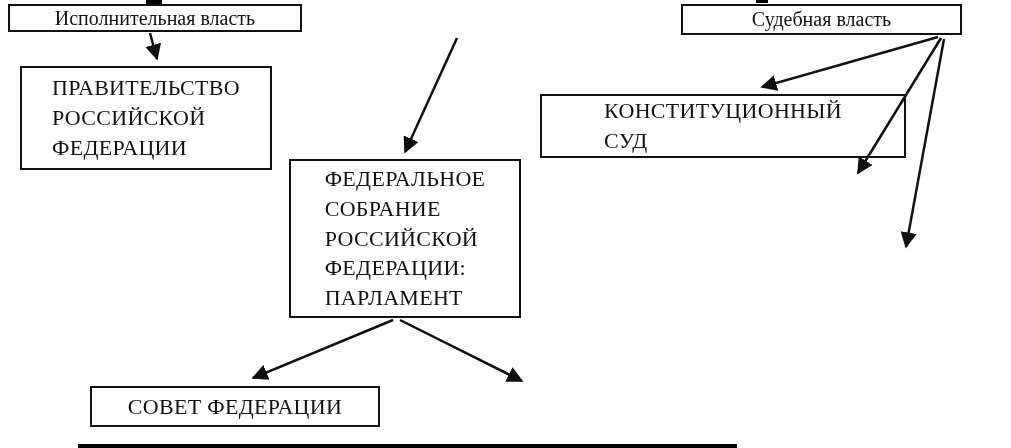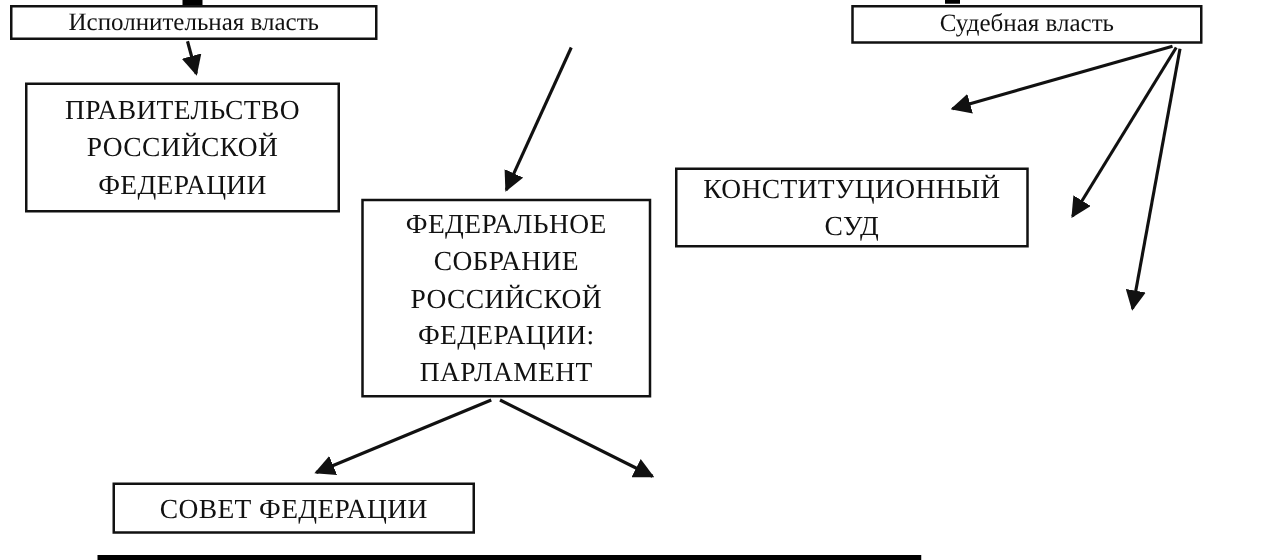--- a/index.html
+++ b/index.html
@@ -19,21 +19,20 @@
   }
   .node {
     position: absolute;
     box-sizing: border-box;
     border: 2px solid #111111;
     background: #ffffff;
     color: #111111;
     display: flex;
     align-items: center;
     justify-content: center;
-    text-align: center;
     white-space: pre-line;
     line-height: 1.35;
   }
   .header {
     font-size: 20px;
   }
   .upper {
     font-size: 22px;
     letter-spacing: 0.3px;
   }
@@ -48,21 +47,21 @@
   .artifact {
     position: absolute;
     background: #000000;
   }
   
   #hdr-exec   { left: 8px;   top: 4px;   width: 294px; height: 28px; }
   #hdr-legis  { left: 333px; top: 8px;   width: 309px; height: 29px; }
   #hdr-judic  { left: 681px; top: 4px;   width: 281px; height: 31px; }
   #box-gov    { left: 20px;  top: 66px;  width: 252px; height: 104px; }
   #box-assm   { left: 289px; top: 159px; width: 232px; height: 159px; }
-  #box-const  { left: 540px; top: 94px;  width: 283px; height: 64px; margin-top: 40px; }
+  #box-const  { left: 540px; top: 94px;  width: 366px; height: 64px; }
   #box-supr   { left: 646px; top: 181px; width: 238px; height: 53px; }
   #box-arbit  { left: 710px; top: 255px; width: 269px; height: 75px; }
   #box-sovet  { left: 90px;  top: 386px; width: 290px; height: 41px; }
   #box-duma   { left: 385px; top: 389px; width: 352px; height: 41px; }
 </style>
 </head>
 <body>
 
 <div class="canvas">
 

